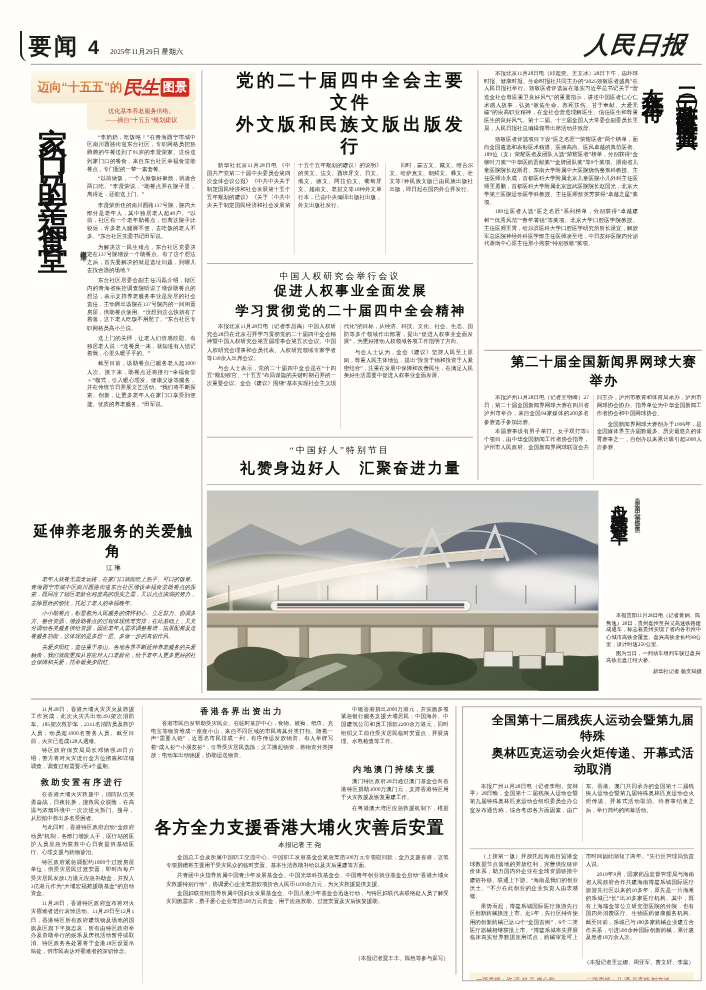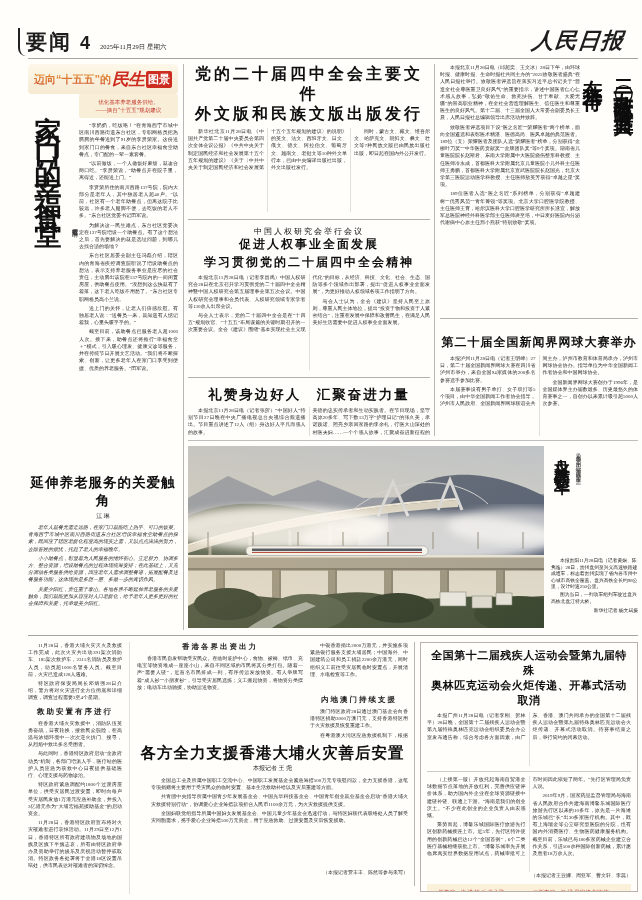--- a/index.html
+++ b/index.html
@@ -21,21 +21,21 @@
 
   
   .t{font-size:5px;line-height:7.2px;text-align:justify;color:#2b2b2b;overflow:hidden;}
   .t p{margin:0 0 2px 0;text-indent:10px;}
   .c2{columns:2;column-gap:7px;column-rule:1px solid rgba(0,0,0,.12);}
   .c3{columns:3;column-gap:7px;column-rule:1px solid rgba(0,0,0,.12);}
   .it{font-style:italic;}
   .tail{text-align:right;font-size:5px;line-height:7px;color:#2b2b2b;}
 
   .kicker{font-size:8px;text-align:center;letter-spacing:2px;color:#111;}
-  .htitle{font-family:"Liberation Sans",sans-serif;font-weight:900;text-align:center;color:#0f0f0f;}
+  .htitle{font-family:"Liberation Sans",sans-serif;font-weight:900;text-align:center;color:#0f0f0f;margin-left:20px;}
 
   
   .leftcol{left:28px;top:64px;width:150px;height:568px;overflow:hidden;}
   .banner{background:linear-gradient(180deg,#fdf8ea,#f6ead2);border-radius:4px;height:30px;
           display:flex;align-items:center;justify-content:center;gap:1px;margin-bottom:0;}
   .banner .pre{font-family:"Liberation Sans",sans-serif;font-weight:900;font-size:11px;
           background:linear-gradient(180deg,#e49a38,#cf4b28);-webkit-background-clip:text;
           background-clip:text;color:transparent;}
   .banner .big{font-family:"Liberation Sans",sans-serif;font-weight:900;font-style:italic;
           font-size:17px;color:#cd2d20;letter-spacing:-1px;}
@@ -61,21 +61,21 @@
   .art + .art{border-top:1px solid rgba(0,0,0,.3);margin-top:7px;}
   .abody{margin-top:4px;}
 
   
   .rightcol{left:440px;top:64px;width:198px;height:372px;overflow:hidden;}
   .docs{display:flex;height:246px;}
   .docs .t{width:140px;}
   .vhead{writing-mode:vertical-rl;font-family:"Liberation Sans",sans-serif;font-weight:900;
          font-size:20px;letter-spacing:4px;width:56px;margin-left:2px;color:#0d0d0d;}
   .vhead span{display:block;margin-left:4px;}
-  .tennis{border-top:1px solid rgba(0,0,0,.3);margin-top:8px;padding-top:15px;}
+  .tennis{border-top:1px solid rgba(0,0,0,.3);margin-top:8px;padding-top:2px;}
   .tn-title{font-size:12px;letter-spacing:1px;}
 
   
   .photo{left:188px;top:446px;width:356px;height:182px;background:#cfd2d0;}
   .capbox{left:551px;top:446px;width:87px;height:182px;overflow:hidden;}
   .captop{display:flex;height:112px;justify-content:flex-start;gap:4px;}
   .cap-title{writing-mode:vertical-rl;font-family:"Liberation Sans",sans-serif;font-weight:900;
              font-size:16px;letter-spacing:4px;color:#111;}
   .cap-kicker{writing-mode:vertical-rl;font-size:5.5px;letter-spacing:2px;color:#333;padding-top:2px;}
   .cap-body{font-size:4.8px;line-height:6.6px;}
@@ -173,20 +173,21 @@
       <div class="htitle a2-title">促进人权事业全面发展</div>
       <div class="htitle a2-title" style="margin-top:3px;">学习贯彻党的二十届四中全会精神</div>
       <div class="t c2 abody" style="height:96px;">
           <p>本报北京11月28日电（记者李昌禹）中国人权研究会28日在北京召开学习贯彻党的二十届四中全会精神暨中国人权研究会第五届理事会第五次会议。中国人权研究会理事和会员代表、人权研究领域专家学者等130余人出席会议。</p>
           <p>与会人士表示，党的二十届四中全会是在“十四五”规划收官、“十五五”布局谋篇的关键时期召开的一次重要会议。全会《建议》围绕“基本实现社会主义现代化”的目标，从经济、科技、文化、社会、生态、国防等多个领域作出部署，提出“促进人权事业全面发展”，为更好推动人权领域各项工作指明了方向。</p>
           <p>与会人士认为，全会《建议》坚持人民至上原则，尊重人民主体地位，提出“投资于物和投资于人紧密结合”，注重在发展中保障和改善民生，在满足人民美好生活需要中促进人权事业全面发展。</p>
         </div>
     </div>
 
     <div class="art">
+      <div class="kicker">“中国好人”特别节目</div>
       <div class="htitle a3-title" style="margin-top:3px;">礼赞身边好人　汇聚奋进力量</div>
       <div class="t c2 abody" style="height:62px;">
           <p>本报北京11月28日电（记者张贺）“中国好人”特别节目27日晚在中央广播电视总台央视综合频道播出。节目重点讲述了12人（组）身边好人平凡而感人的故事。</p>
           <p>在以中国式现代化全面推进强国建设、民族复兴伟业的新征程上，有许许多多身边好人，他们用平凡微光汇聚梦想，以实干担当前行。他们身上彰显了五千多年中华文明的精神血脉和道德基因，是中华传统美德的忠实传承者和生动实践者。在节目现场，坚守高原20多年、写下数13万字“护理日记”的张久美，承诺践诺、照亮乡亲回家路的李余礼，行医大山深处的村医夫妇……一个个感人故事，汇聚成奋进新征程的强大精神力量。</p>
           <p>2008年起，中央精神文明建设办公室组织开展网上“我推荐我评议身边好人”活动，目前共推出“中国好人榜”，一批批可亲可敬的身边好人，生动诠释了社会主义核心价值观的深刻内涵。</p>
         </div>
     </div>
   </div>
   <div class="vr" style="left:434px;top:64px;height:372px;"></div>
 

